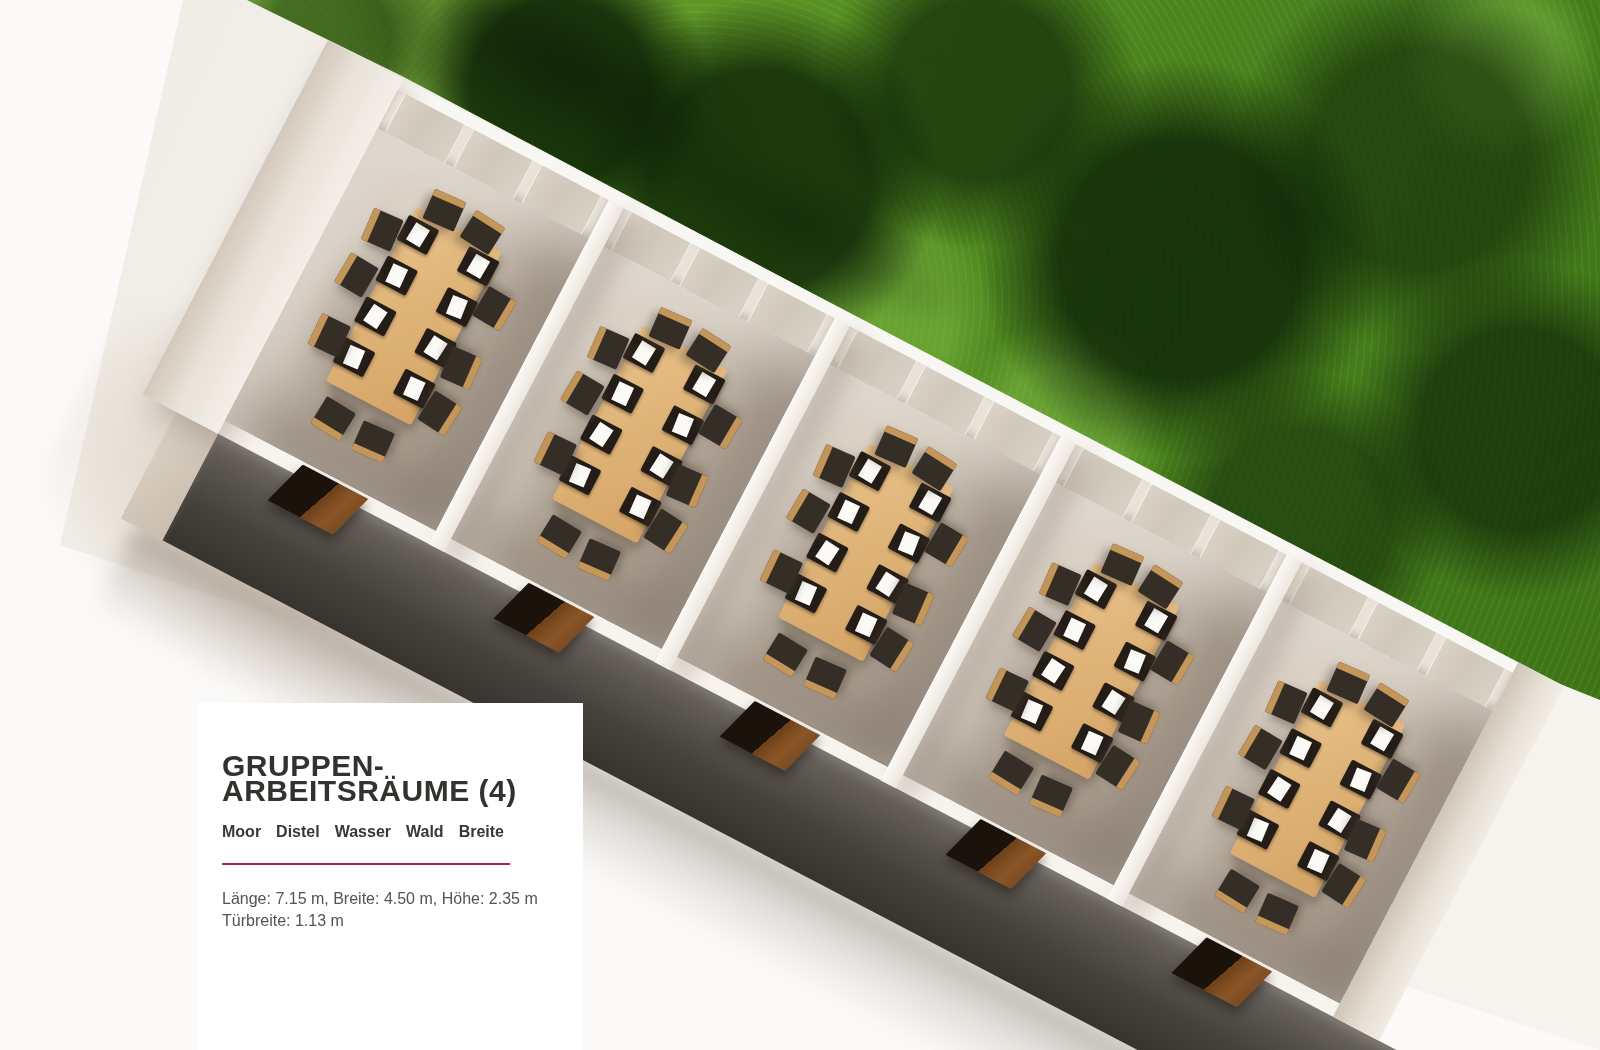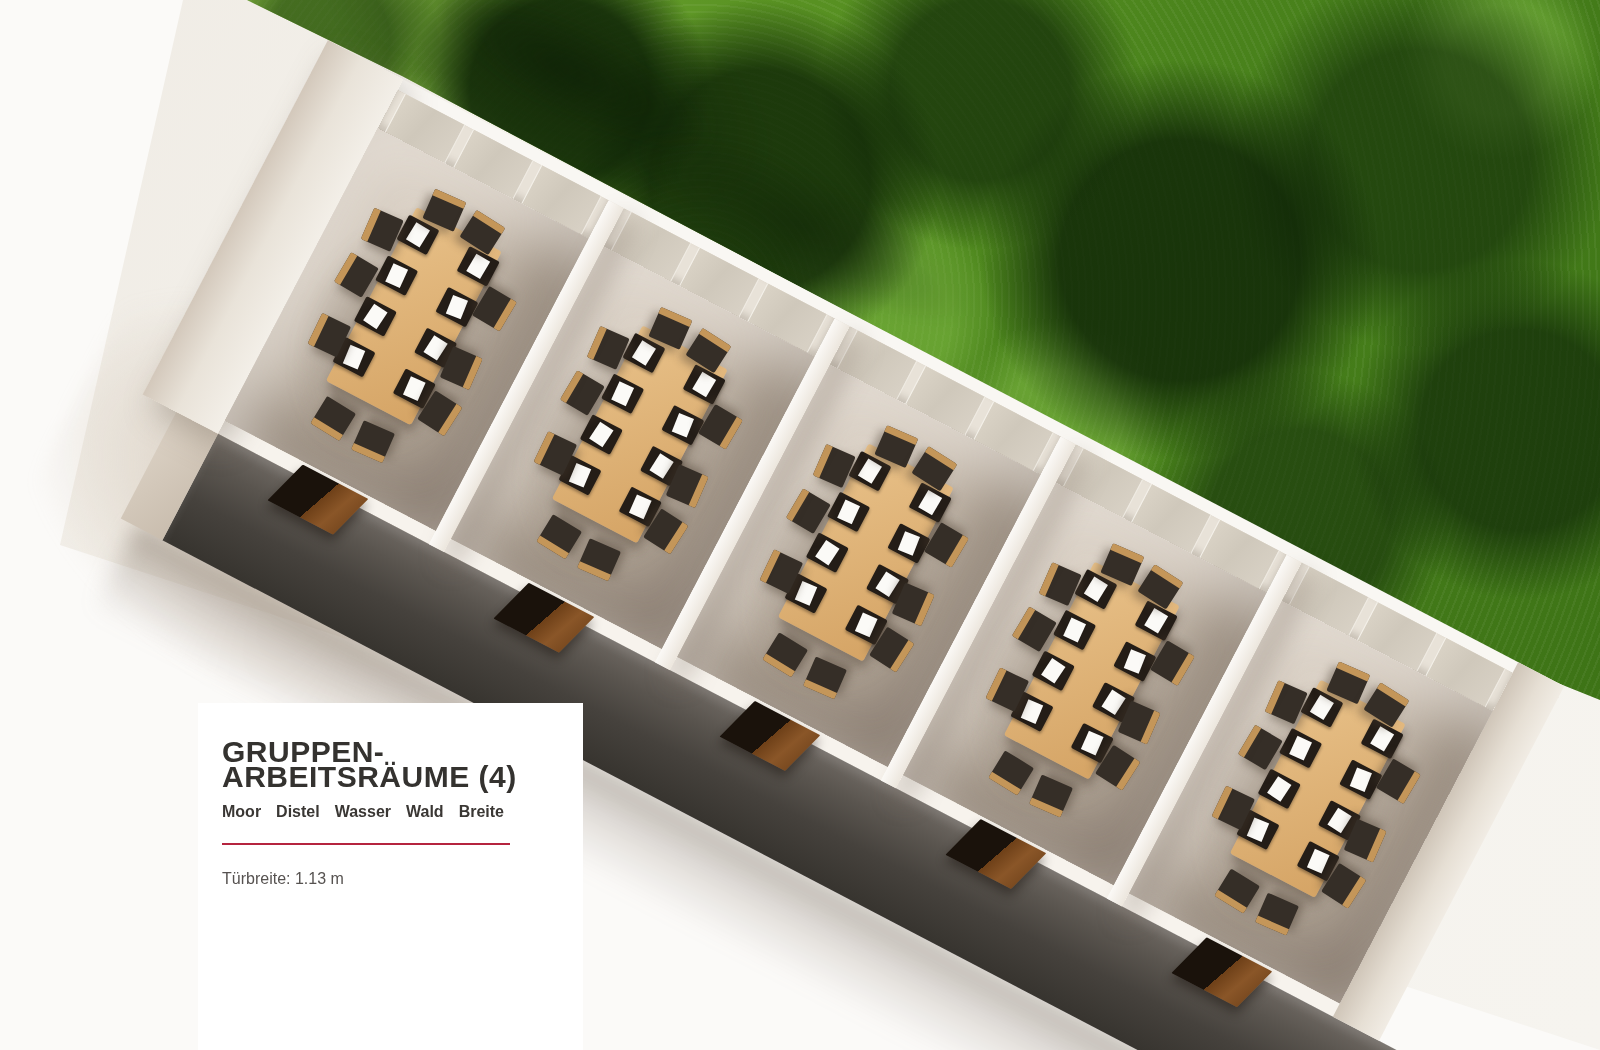--- a/index.html
+++ b/index.html
@@ -121,27 +121,27 @@
   .cb2{left:80px;top:224px;transform:rotate(176deg);}
   .cl1{left:-10px;top:32px;transform:rotate(-94deg);}
   .cl2{left:-12px;top:84px;transform:rotate(-87deg);}
   .cl3{left:-8px;top:150px;transform:rotate(-92deg);}
   .cr1{left:126px;top:50px;transform:rotate(93deg);}
   .cr2{left:124px;top:118px;transform:rotate(86deg);}
   .cr3{left:126px;top:168px;transform:rotate(95deg);}
   
   .panel{
     position:absolute;left:198px;top:703px;width:385px;height:347px;z-index:20;
-    background:#ffffff;box-sizing:border-box;padding:36px 0 0 24px;
+    background:#ffffff;box-sizing:border-box;padding:50px 0 0 24px;
   }
   .panel h1{
     margin:0;font-size:30px;line-height:25px;font-weight:bold;
     letter-spacing:.5px;color:#34322f;
   }
-  .names{margin-top:14px;display:flex;gap:15px;}
+  .names{margin-top:20px;display:flex;gap:15px;}
   .rn{font-size:16px;font-weight:bold;color:#3a3734;}
   .rule{margin-top:22px;width:288px;height:2px;}
   .details{margin-top:23px;}
   .dl{font-size:16px;line-height:21.5px;color:#565250;}
 </style>
 </head>
 <body>
 
 <div class="scene">
   <div class="tint"></div>
@@ -416,15 +416,16 @@
 
   <span class="rn">Moor</span>
       <span class="rn">Distel</span>
       <span class="rn">Wasser</span>
       <span class="rn">Wald</span>
       <span class="rn">Breite</span>
     </div>
   <div class="rule" style="background: rgb(181, 36, 63);"></div>
   <div class="details">
 
+      <div class="dl">Länge: 7.15 m, Breite: 4.50 m, Höhe: 2.35 m</div>
       <div class="dl">Türbreite: 1.13 m</div>
     </div>
 </div>
 
 </body></html>

